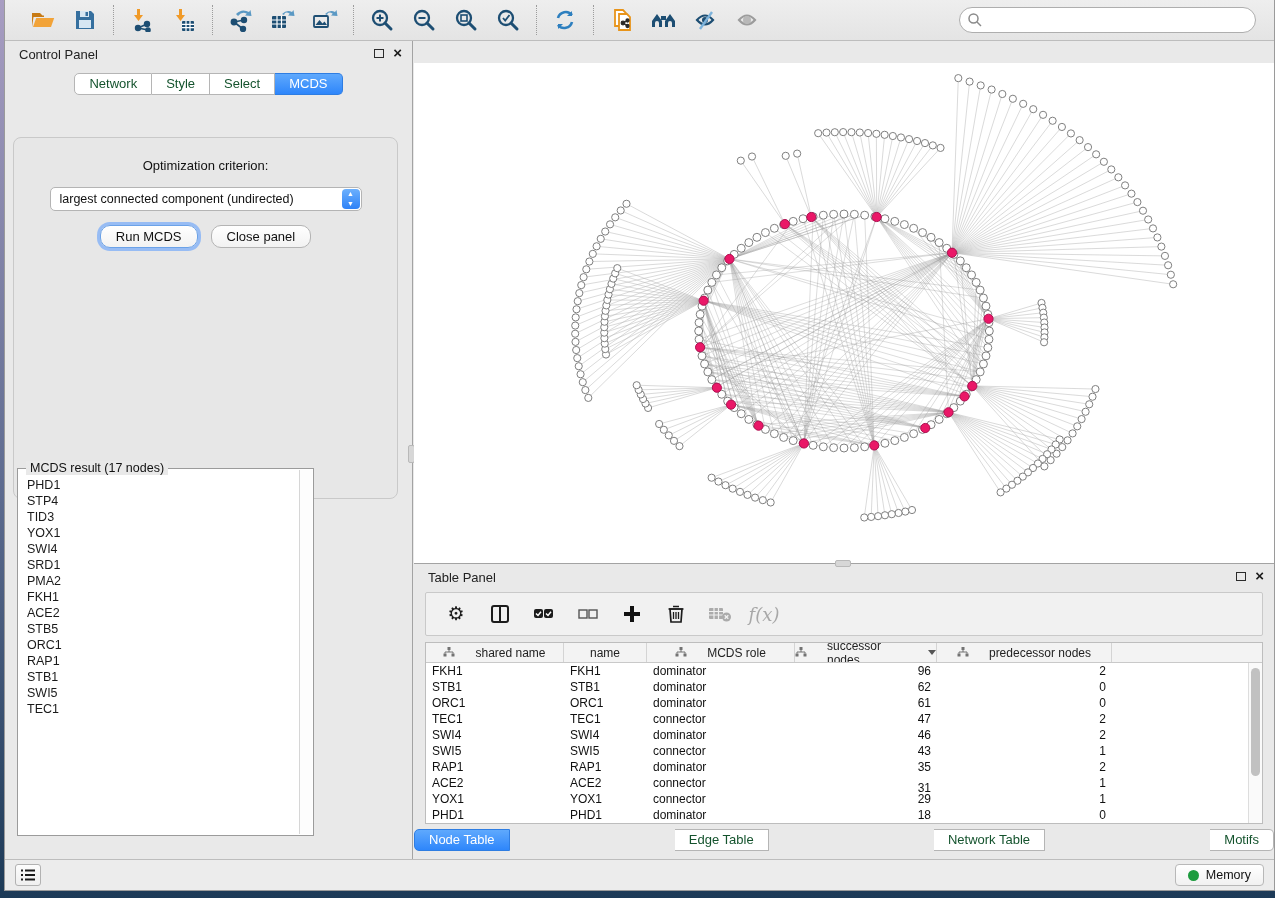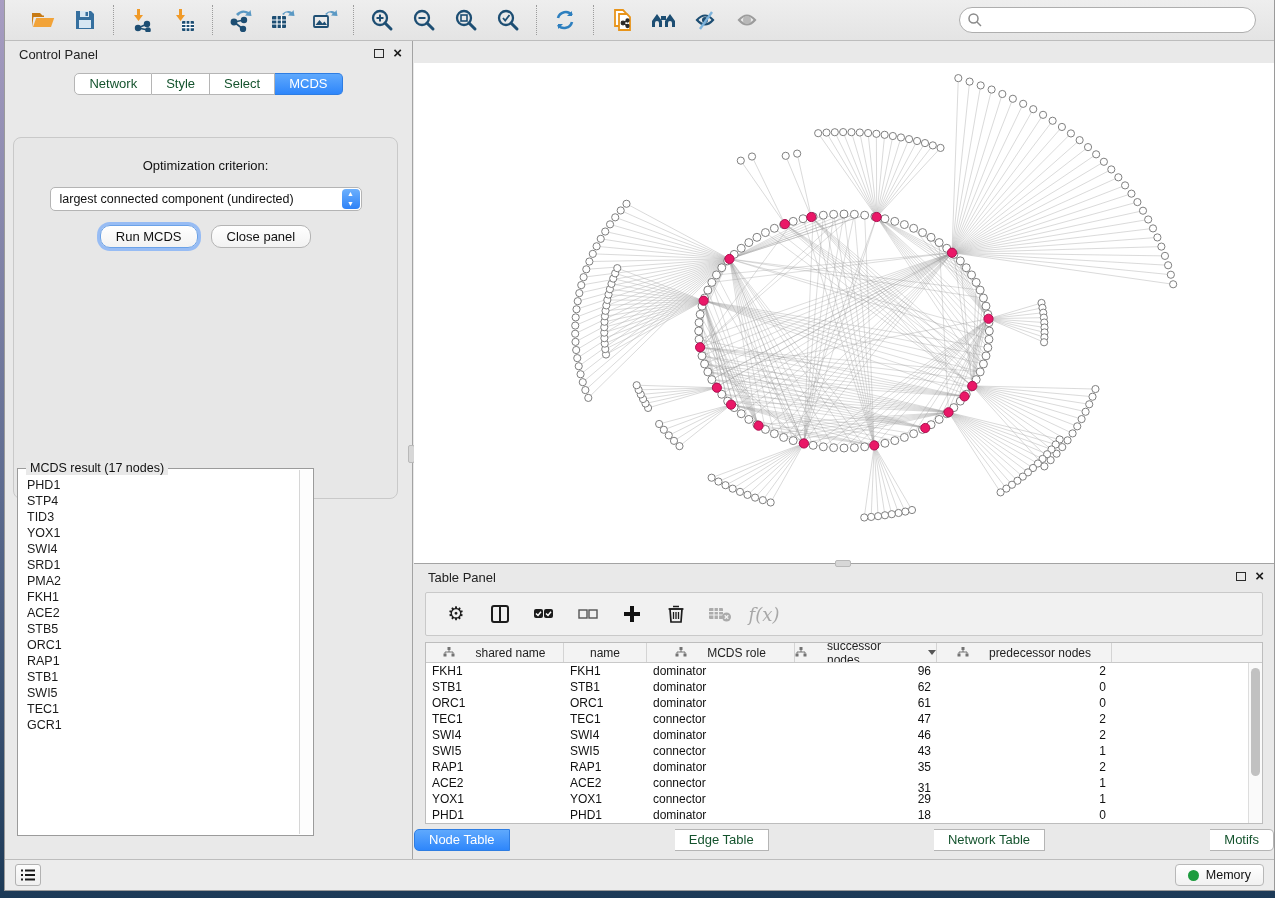--- a/index.html
+++ b/index.html
@@ -322,21 +322,20 @@
           <div class="mcds-item">SRD1</div>
           <div class="mcds-item">PMA2</div>
           <div class="mcds-item">FKH1</div>
           <div class="mcds-item">ACE2</div>
           <div class="mcds-item">STB5</div>
           <div class="mcds-item">ORC1</div>
           <div class="mcds-item">RAP1</div>
           <div class="mcds-item">STB1</div>
           <div class="mcds-item">SWI5</div>
           <div class="mcds-item">TEC1</div>
-          <div class="mcds-item">GCR1</div>
         </div>
       <div class="mcds-scroll"></div>
     </div>
   </div>
 
   <div class="net-win">
     <div class="v-grip"></div>
     <div class="h-grip"></div>
     <div class="net-canvas">
       <svg viewBox="0 0 864 500" preserveAspectRatio="none">

